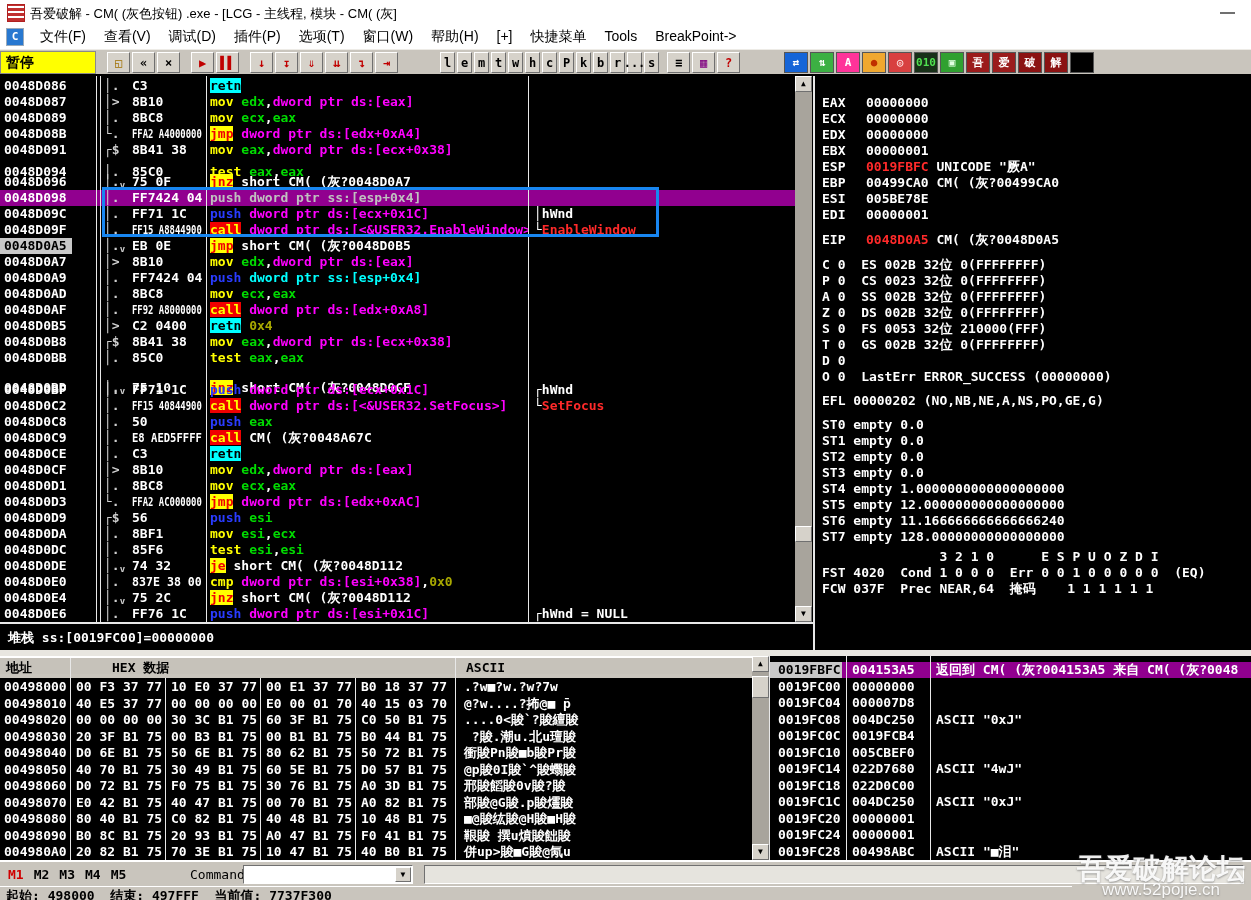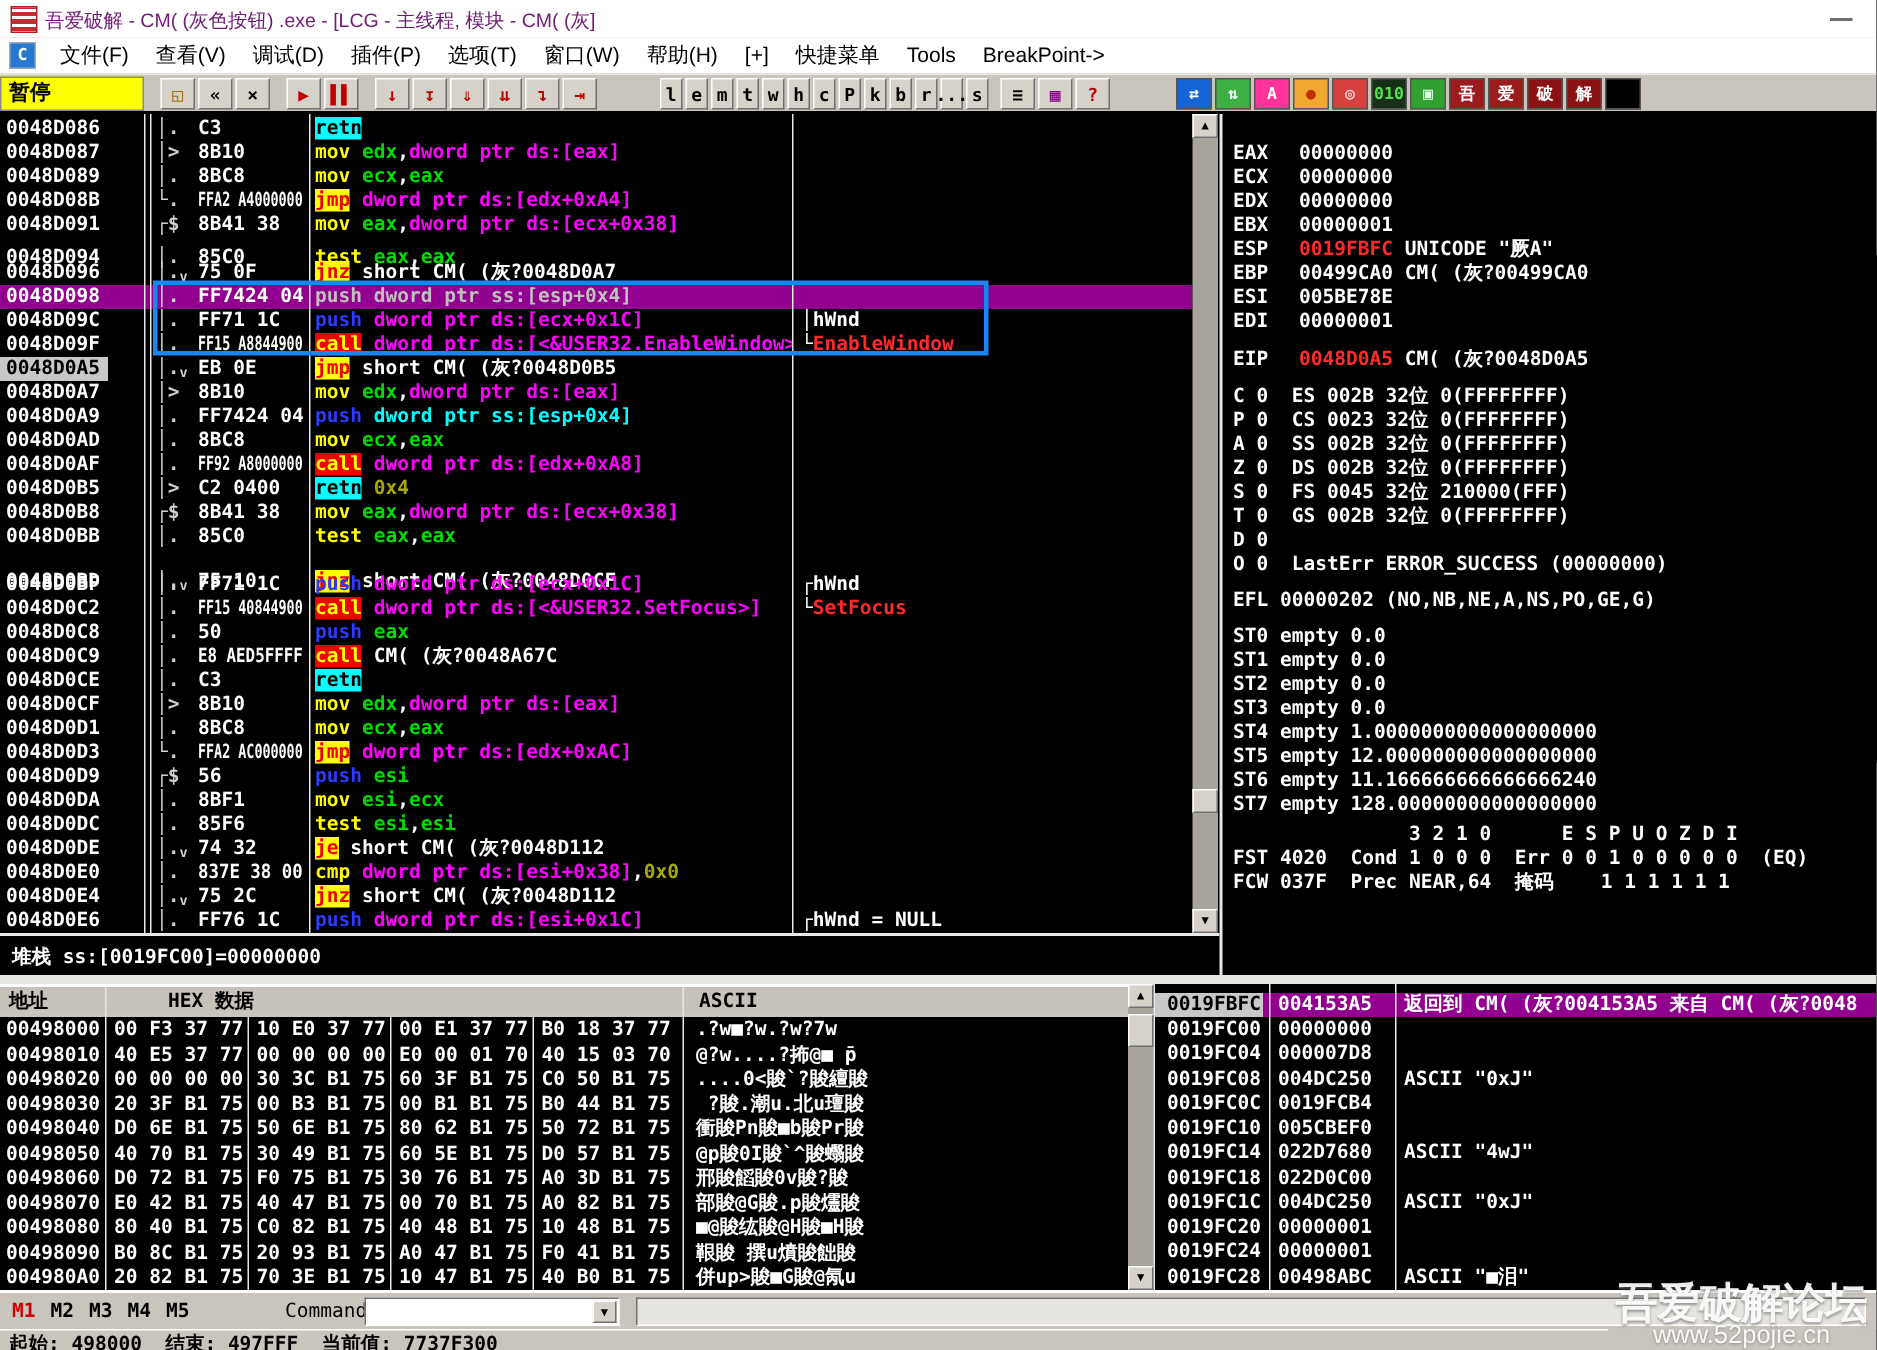--- a/index.html
+++ b/index.html
@@ -2,21 +2,21 @@
 <html><head>
 <meta charset="utf-8">
 <style>
   html,body{margin:0;padding:0;background:#555;}
   .root{position:relative;width:1251px;height:900px;background:#C9C5BD;overflow:hidden;
         font-family:"DejaVu Sans Mono","Liberation Mono",monospace;}
   
   .titlebar{position:absolute;left:0;top:0;width:1251px;height:25px;background:#FFFFFF;}
   .app-icon{position:absolute;left:7px;top:4px;width:16px;height:16px;border:1px solid #B02020;
             background:repeating-linear-gradient(0deg,#C03030 0 3px,#fff 3px 5px),#fff;}
-  .title-text{position:absolute;left:30px;top:5px;font:13px "Liberation Sans","DejaVu Sans",sans-serif;color:#701a75;white-space:nowrap;}
+  .title-text{position:absolute;left:30px;top:5px;font:13px "Liberation Sans","DejaVu Sans",sans-serif;color:#000000;white-space:nowrap;}
   .min-btn{position:absolute;right:16px;top:12px;width:15px;height:2px;background:#707070;}
   
   .menubar{position:absolute;left:0;top:25px;width:1251px;height:24px;background:#FFFFFF;display:flex;align-items:center;
            font:14px "Liberation Sans","DejaVu Sans",sans-serif;color:#000;}
   .child-icon{width:16px;height:16px;margin:0 7px 0 6px;background:#2878D0;border:1px solid #9ab;
               color:#fff;font:bold 11px "DejaVu Sans Mono",monospace;text-align:center;line-height:15px;}
   .menu-item{padding:2px 9px;white-space:nowrap;}
   
   .toolbar{position:absolute;left:0;top:49px;width:1251px;height:25px;background:#C9C5BD;border-top:1px solid #EDEBE6;
            display:flex;align-items:center;}
@@ -237,21 +237,21 @@
       <div class="rl" style="top: 67px;"><span class="rn">EBX</span><span>00000001</span></div>
       <div class="rl" style="top: 83px;"><span class="rn">ESP</span><span class="rv-red">0019FBFC</span><span> UNICODE "厥A"</span></div>
       <div class="rl" style="top: 99px;"><span class="rn">EBP</span><span>00499CA0</span><span> CM( (灰?00499CA0</span></div>
       <div class="rl" style="top: 115px;"><span class="rn">ESI</span><span>005BE78E</span></div>
       <div class="rl" style="top: 131px;"><span class="rn">EDI</span><span>00000001</span></div>
       <div class="rl" style="top: 156px;"><span class="rn">EIP</span><span class="rv-red">0048D0A5</span><span> CM( (灰?0048D0A5</span></div>
       <div class="rl" style="top: 181px;">C 0  ES 002B 32位 0(FFFFFFFF)</div>
       <div class="rl" style="top: 197px;">P 0  CS 0023 32位 0(FFFFFFFF)</div>
       <div class="rl" style="top: 213px;">A 0  SS 002B 32位 0(FFFFFFFF)</div>
       <div class="rl" style="top: 229px;">Z 0  DS 002B 32位 0(FFFFFFFF)</div>
-      <div class="rl" style="top: 245px;">S 0  FS 0045 32位 210000(FFF)</div>
+      <div class="rl" style="top: 245px;">S 0  FS 0053 32位 210000(FFF)</div>
       <div class="rl" style="top: 261px;">T 0  GS 002B 32位 0(FFFFFFFF)</div>
       <div class="rl" style="top: 277px;">D 0</div>
       <div class="rl" style="top: 293px;">O 0  LastErr ERROR_SUCCESS (00000000)</div>
       <div class="rl" style="top: 317px;">EFL 00000202 (NO,NB,NE,A,NS,PO,GE,G)</div>
       <div class="rl" style="top: 341px;">ST0 empty 0.0</div>
       <div class="rl" style="top: 357px;">ST1 empty 0.0</div>
       <div class="rl" style="top: 373px;">ST2 empty 0.0</div>
       <div class="rl" style="top: 389px;">ST3 empty 0.0</div>
       <div class="rl" style="top: 405px;">ST4 empty 1.0000000000000000000</div>
       <div class="rl" style="top: 421px;">ST5 empty 12.000000000000000000</div>

